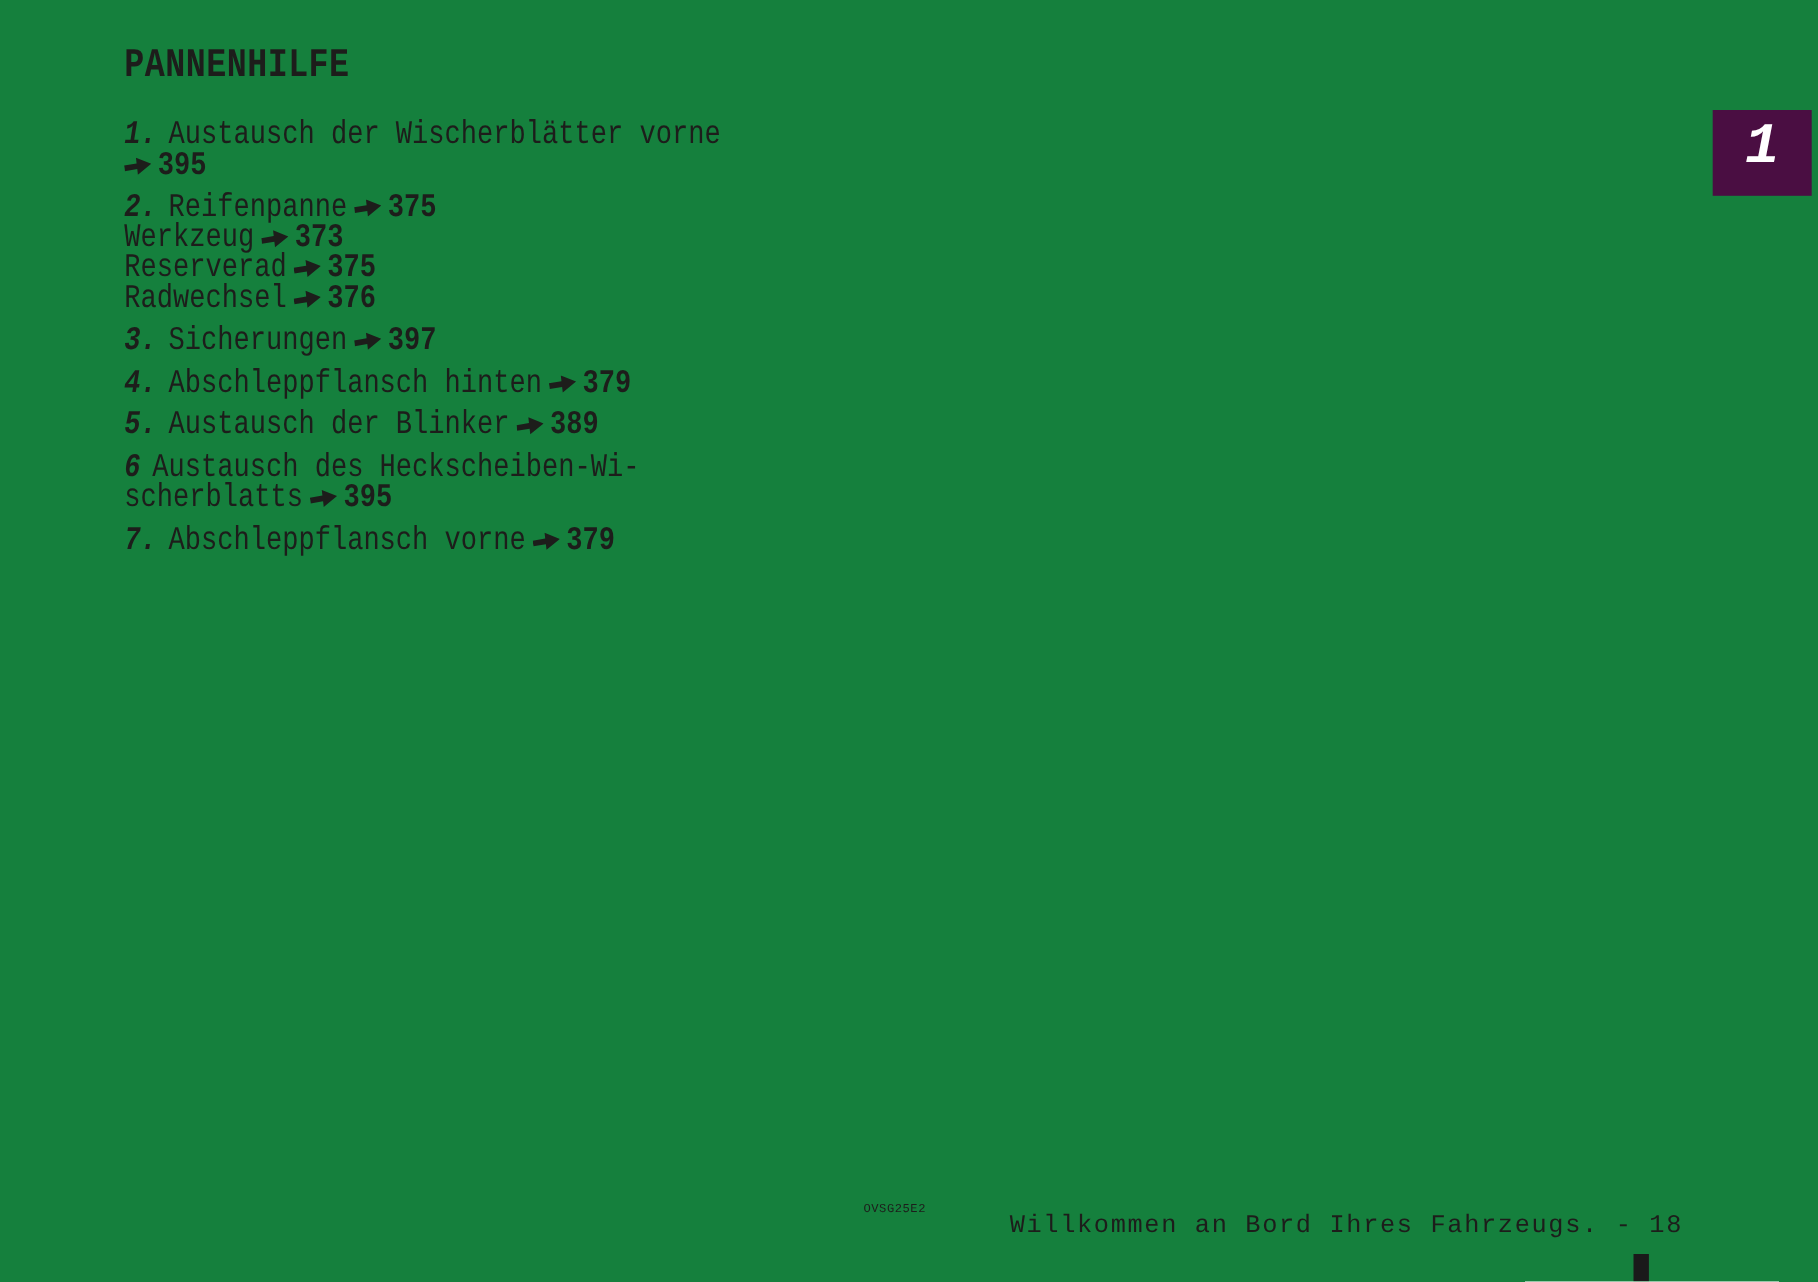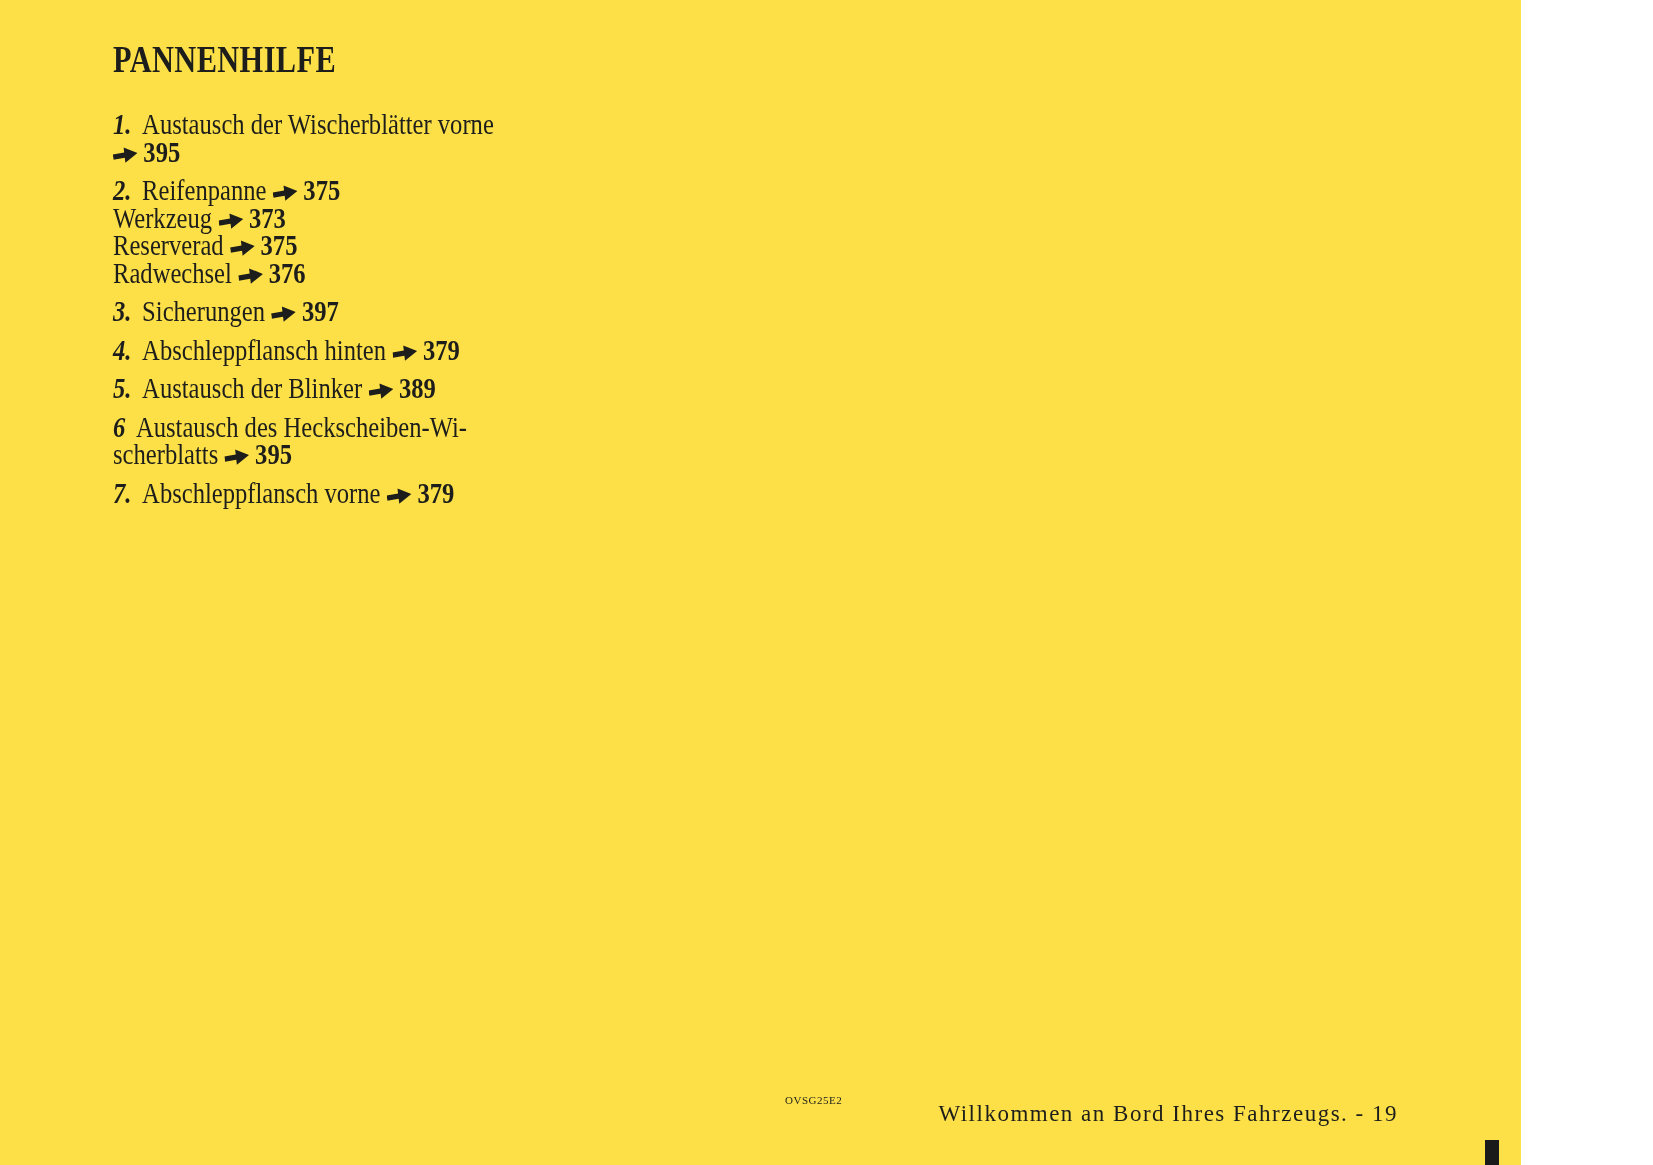--- a/index.html
+++ b/index.html
@@ -1,23 +1,23 @@
 <!DOCTYPE html>
 <html><head>
 <meta charset="utf-8">
 <style>
   * { margin: 0; padding: 0; box-sizing: border-box; }
   html, body { background: #ffffff; }
   .page {
     position: relative;
-    width: 1521px;
+    width: 1653px;
     height: 1165px;
-    background: #fde047;
+    background: #15803d;
     overflow: hidden;
-    font-family: Liberation Serif, serif;
+    font-family: Liberation Mono, monospace;
     color: #1d1d1b;
   }
   
   .content {
     position: absolute;
     left: 113px;
     top: 38px;
     width: 660px;
     transform: scaleX(0.82);
     transform-origin: 0 0;
@@ -155,16 +155,16 @@
               </svg></span><span class="pageref">379</span></div>
         </div>
       </div>
   </div>
 
   <div class="section-tab" style="background: rgb(74, 14, 66); color: rgb(255, 255, 255);">
     <span class="tab-num">1</span>
   </div>
 
   <div class="footer-code">OVSG25E2</div>
-  <div class="footer-chapter">Willkommen an Bord Ihres Fahrzeugs. - 19</div>
+  <div class="footer-chapter">Willkommen an Bord Ihres Fahrzeugs. - 18</div>
   <div class="print-mark"></div>
 
 </div>
 
 </body></html>

